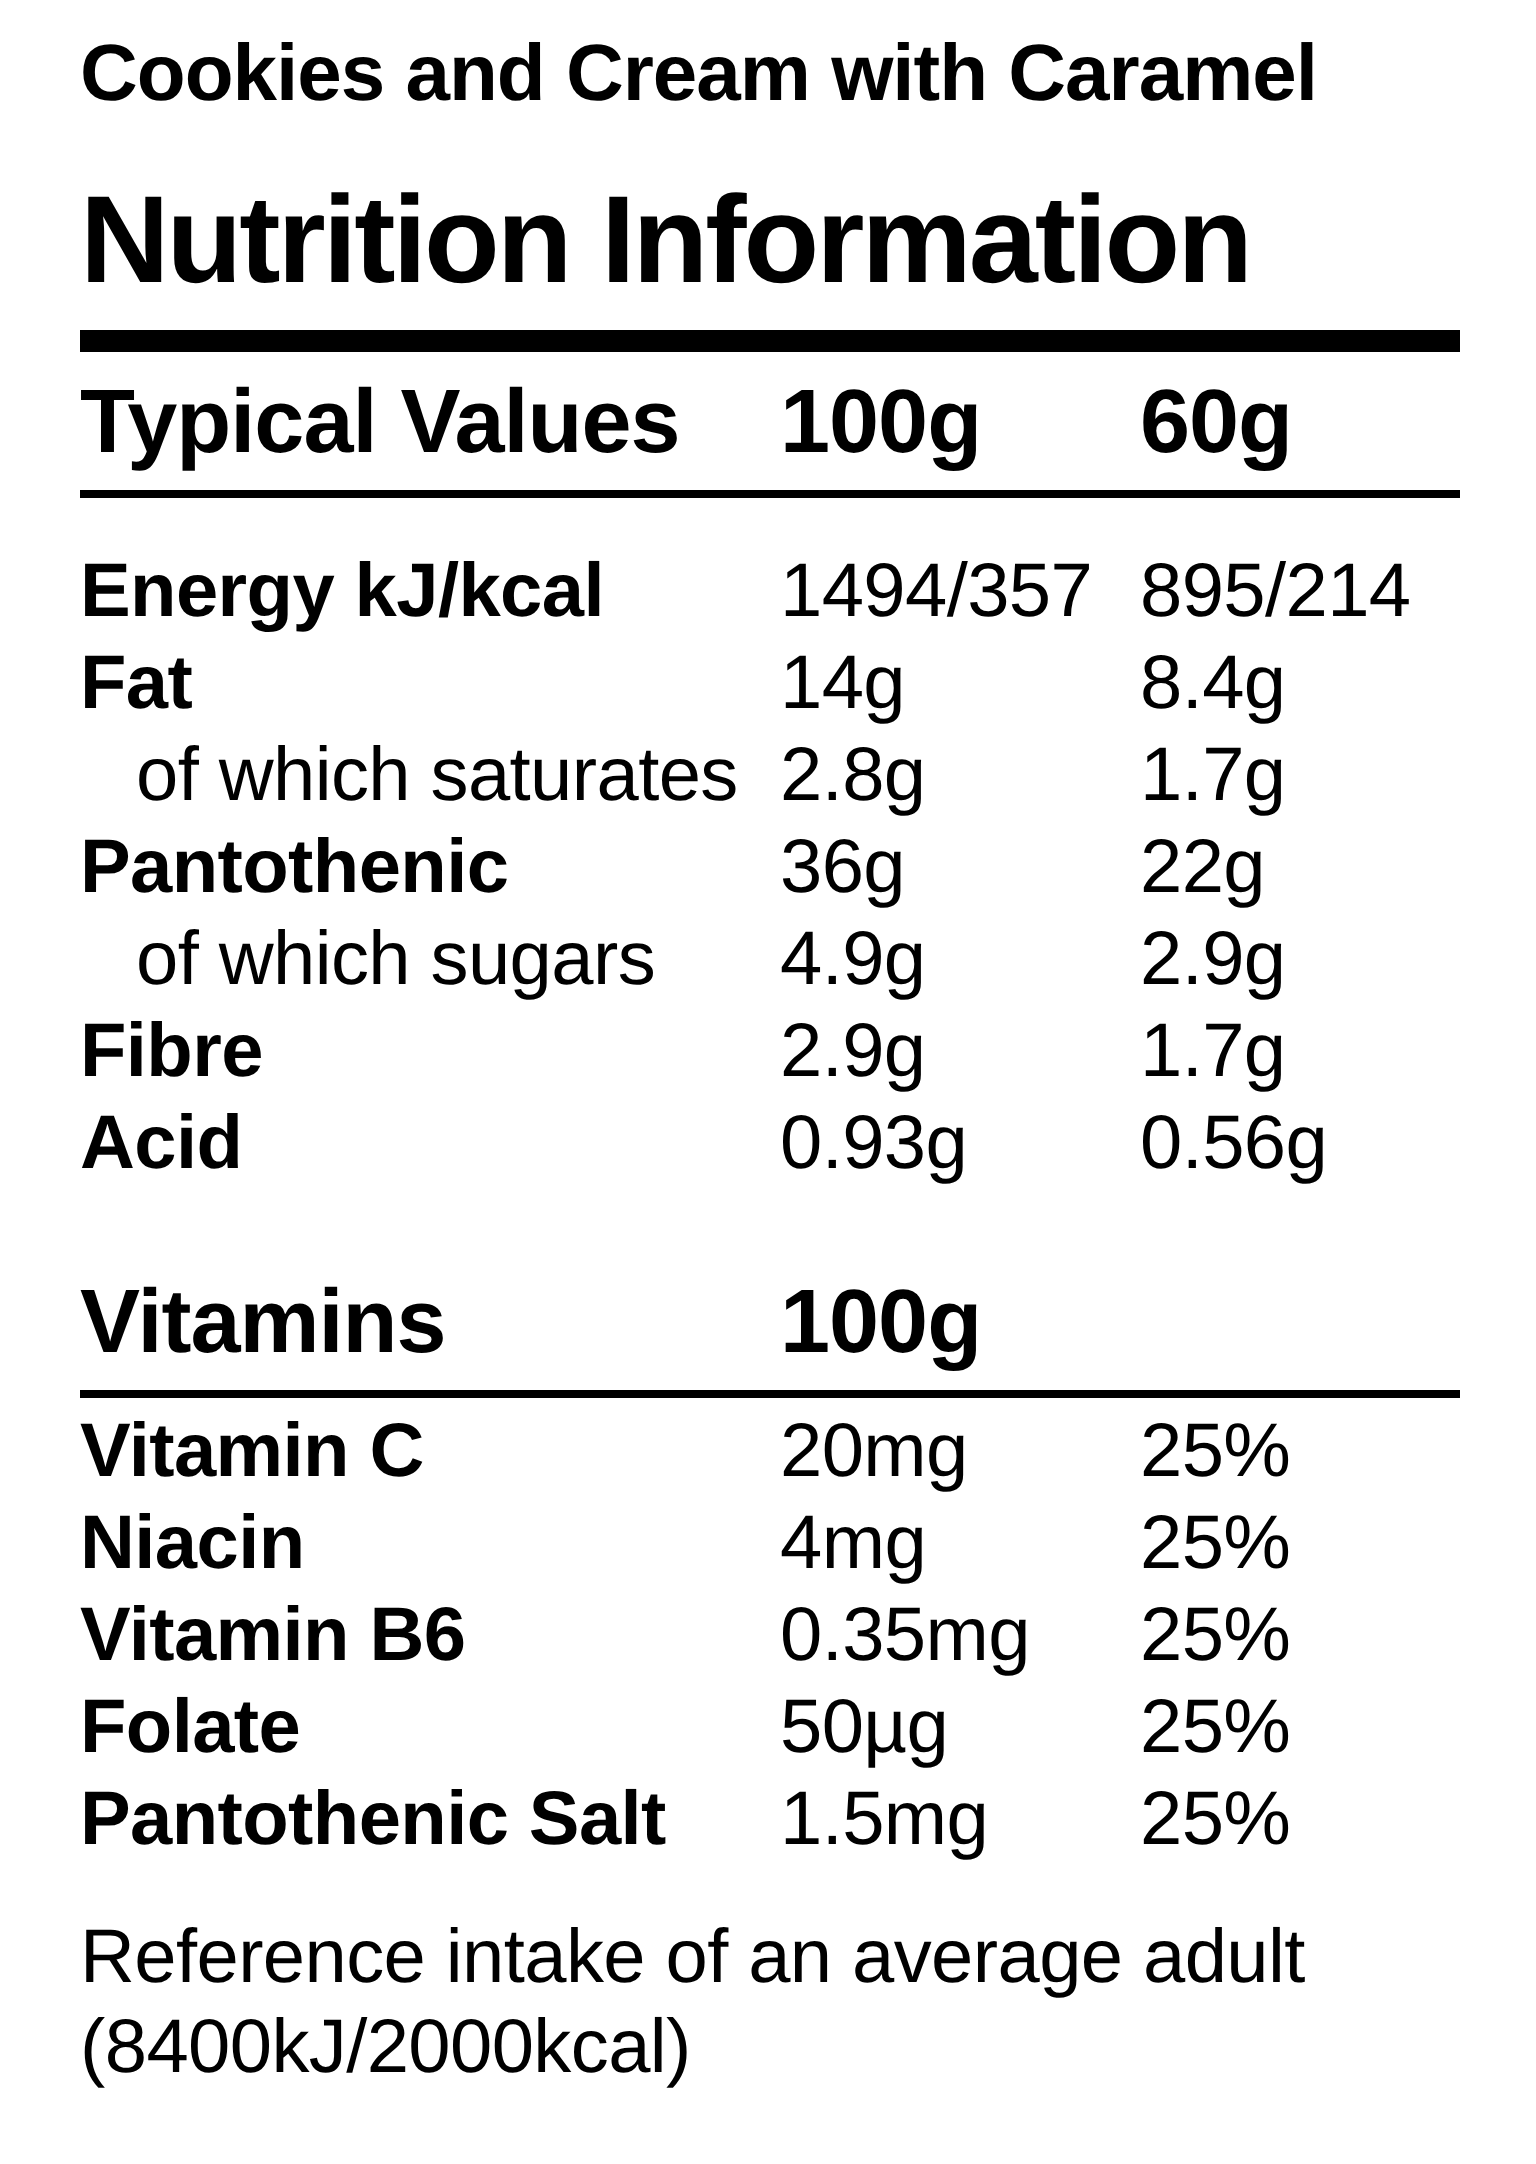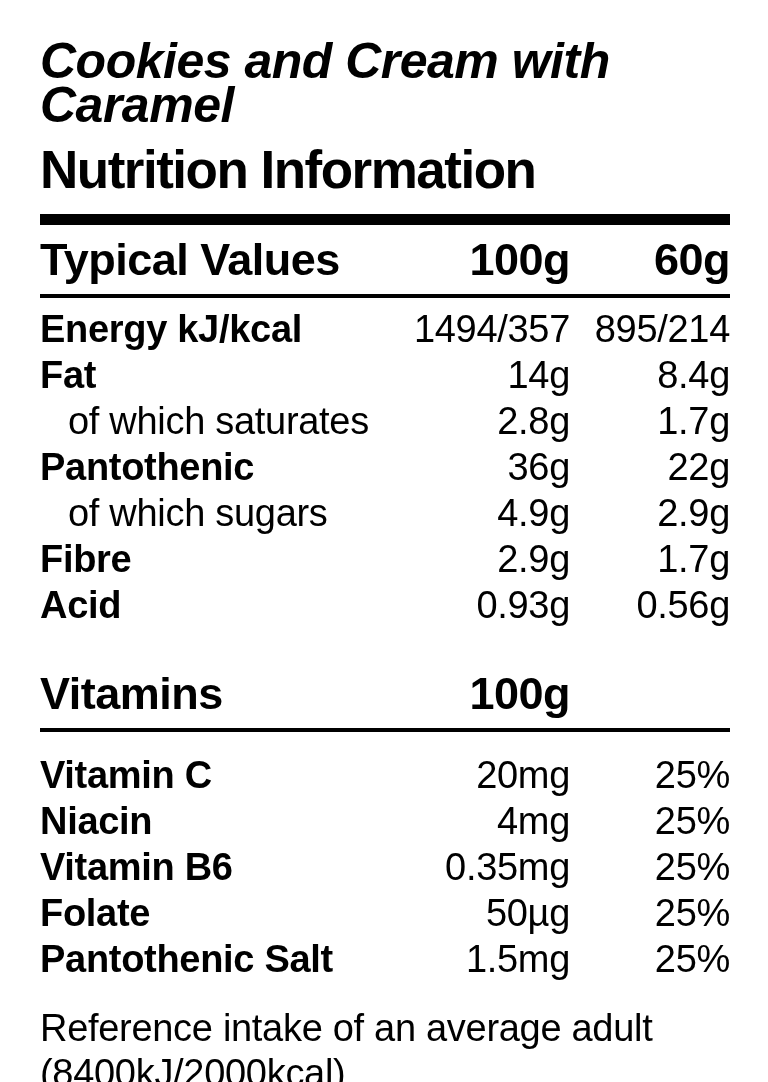--- a/index.html
+++ b/index.html
@@ -6,59 +6,58 @@
   html, body { background: #ffffff; }
   body { width: 768px; height: 1082px; overflow: hidden; }
   .label {
     width: 768px; height: 1082px;
     background: #ffffff;
     color: #000000;
     font-family: "Liberation Sans", sans-serif;
     padding: 0 38px 0 40px;
   }
   .product-name {
-    margin-top: 39px;
-    font-size: 50px;
+    margin-top: 15px;
+    font-size: 40px;
     font-weight: bold;
     line-height: 44px;
     letter-spacing: -0.5px;
-    font-style: italic;
   }
   .main-title {
-    margin-top: 5px;
-    font-size: 53px;
+    margin-top: 24px;
+    font-size: 62px;
     font-weight: bold;
     line-height: 76px;
     letter-spacing: -1.5px;
     white-space: nowrap;
   }
   .rule-thick {
     margin-top: 6px;
     height: 11px;
     background: #000000;
   }
   .rule-thin {
     height: 4px;
     background: #000000;
   }
   .grid-row {
     display: grid;
     grid-template-columns: 1fr 180px 160px;
     align-items: baseline;
   }
-  .col-val { text-align: right; }
+  .col-val { text-align: left; }
   .table-header {
     font-size: 45px;
     font-weight: bold;
     line-height: 69px;
     letter-spacing: -0.5px;
   }
   .table-header .col-val { font-size: 45px; }
-  .body-rows { padding-top: 8px; }
-  .vit-rows { padding-top: 20px; }
+  .body-rows { padding-top: 24px; }
+  .vit-rows { padding-top: 4px; }
   .data-row {
     font-size: 38px;
     line-height: 46px;
     letter-spacing: -0.3px;
   }
   .data-row .col-label { font-weight: bold; }
   .data-row.sub .col-label { font-weight: normal; padding-left: 28px; }
   .vitamins-header { margin-top: 31px; }
   .footer {
     margin-top: 24px;

